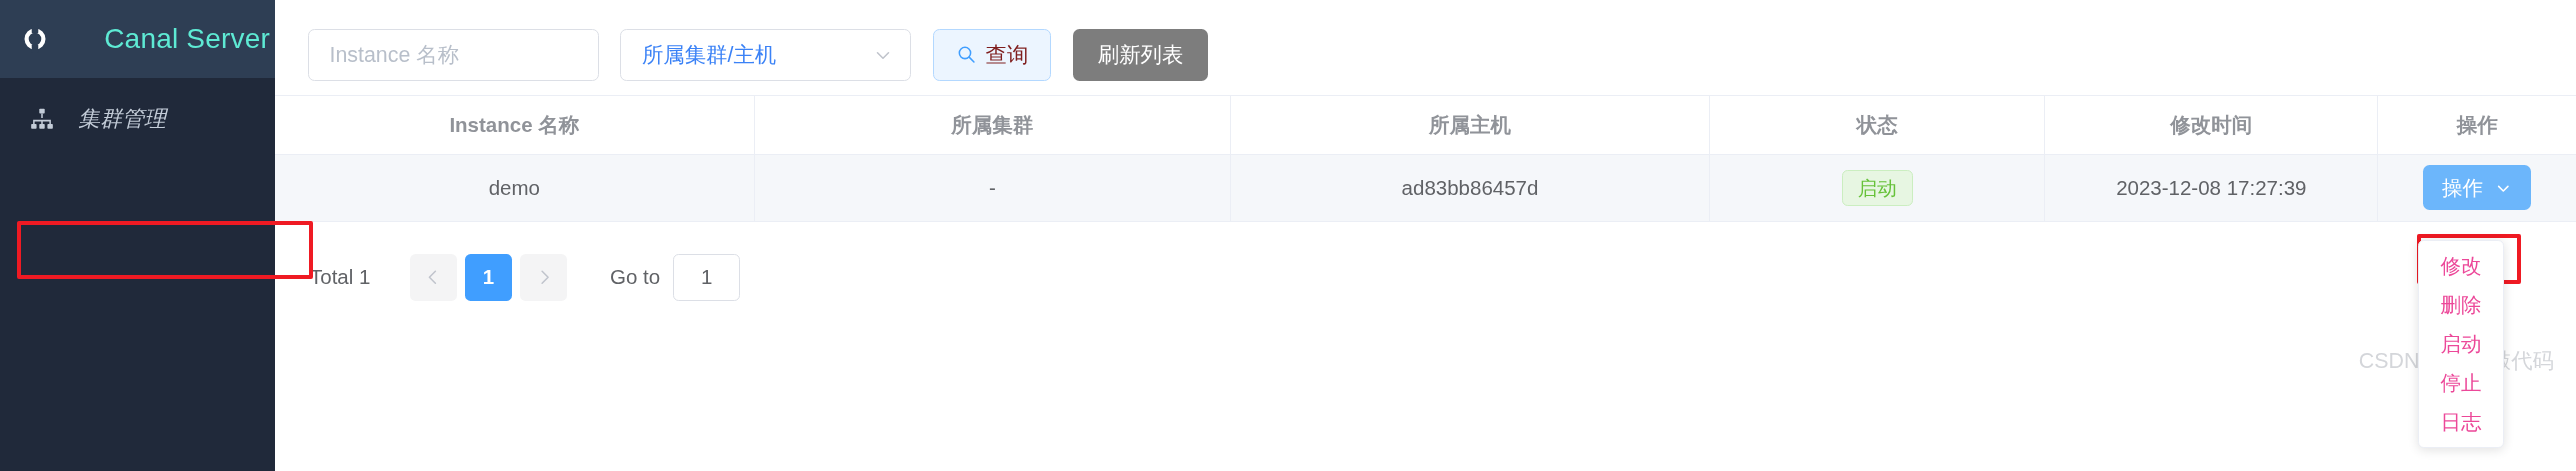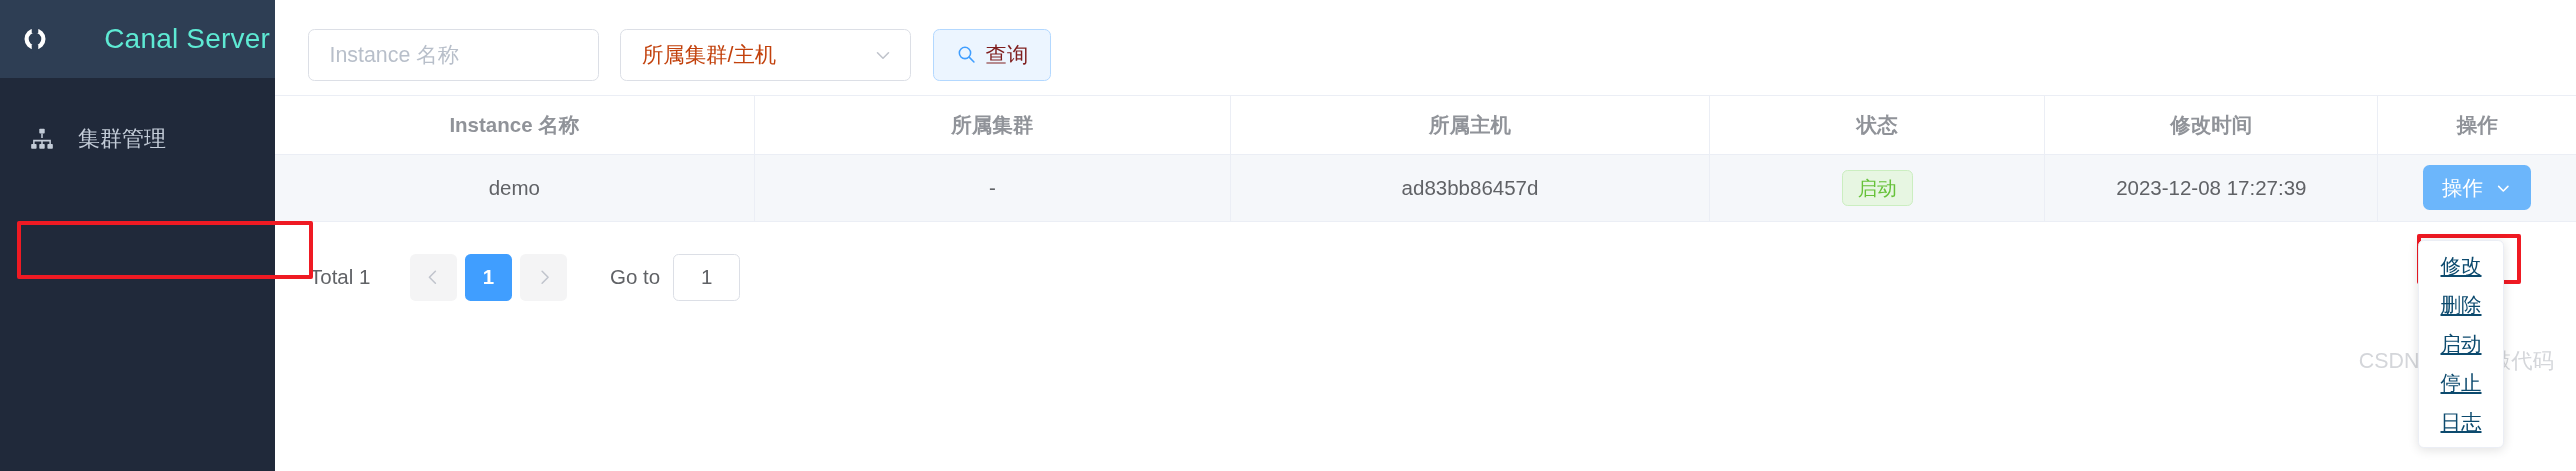--- a/index.html
+++ b/index.html
@@ -50,21 +50,21 @@
     margin-left: 39px;
   }
   .collapse-chevron {
     margin-left: auto;
     width: 24px;
     height: 24px;
     display: flex;
     align-items: center;
     justify-content: center;
   }
-  .menu { padding-top: 24px; }
+  .menu { padding-top: 4px; font-style: italic; }
   .menu-item {
     height: 74px;
     display: flex;
     align-items: center;
     padding-left: 28px;
     gap: 22px;
     cursor: pointer;
   }
   .menu-item .mi-icon {
     width: 28px;
@@ -128,21 +128,21 @@
     align-items: center;
     padding: 0 20.5px;
     font-size: 21.4px;
   }
   .field.input-name {
     width: 291px;
     color: #b8bfca;
   }
   .field.select-cluster {
     width: 291px;
-    color: #c2410c;
+    color: #3b82f6;
     justify-content: space-between;
     padding-right: 16.7px;
   }
   .sel-caret { display: flex; align-items: center; color: #c0c4cc; }
   .btn {
     height: 52px;
     border-radius: 6.5px;
     display: inline-flex;
     align-items: center;
     justify-content: center;
@@ -237,24 +237,23 @@
     box-shadow: 0 1.9px 11px rgba(0,0,0,.12);
     padding: 5.6px 0;
     z-index: 5;
   }
   .dd-item {
     height: 39px;
     display: flex;
     align-items: center;
     justify-content: center;
     font-size: 20.5px;
-    color: #0c4a6e;
+    color: #ec4899;
     cursor: pointer;
     white-space: nowrap;
-    text-decoration: underline;
   }
 
   
   .pagination {
     display: flex;
     align-items: center;
     gap: 18.6px;
     padding: 32px 0 0 35px;
     font-size: 20.5px;
     color: #606266;
@@ -385,20 +384,23 @@
         <span>
           <svg width="20.5" height="20.5" viewBox="0 0 24 24">
             <circle cx="10.5" cy="10.5" r="6.6" fill="none" stroke="#409eff" stroke-width="1.8"></circle>
             <path d="M15.4 15.4L21 21" stroke="#409eff" stroke-width="1.8" stroke-linecap="round"></path>
           </svg>
         </span>
         <span>查询</span>
       </div>
 
 
+      <div class="btn btn-refresh">
+        <span>刷新列表</span>
+      </div>
     </div>
 
     <div class="table-wrap">
       <table class="data-table">
         <colgroup>
           <col style="width:479px">
             <col style="width:476px">
             <col style="width:479px">
           <col style="width:335px">
             <col style="width:333px">

